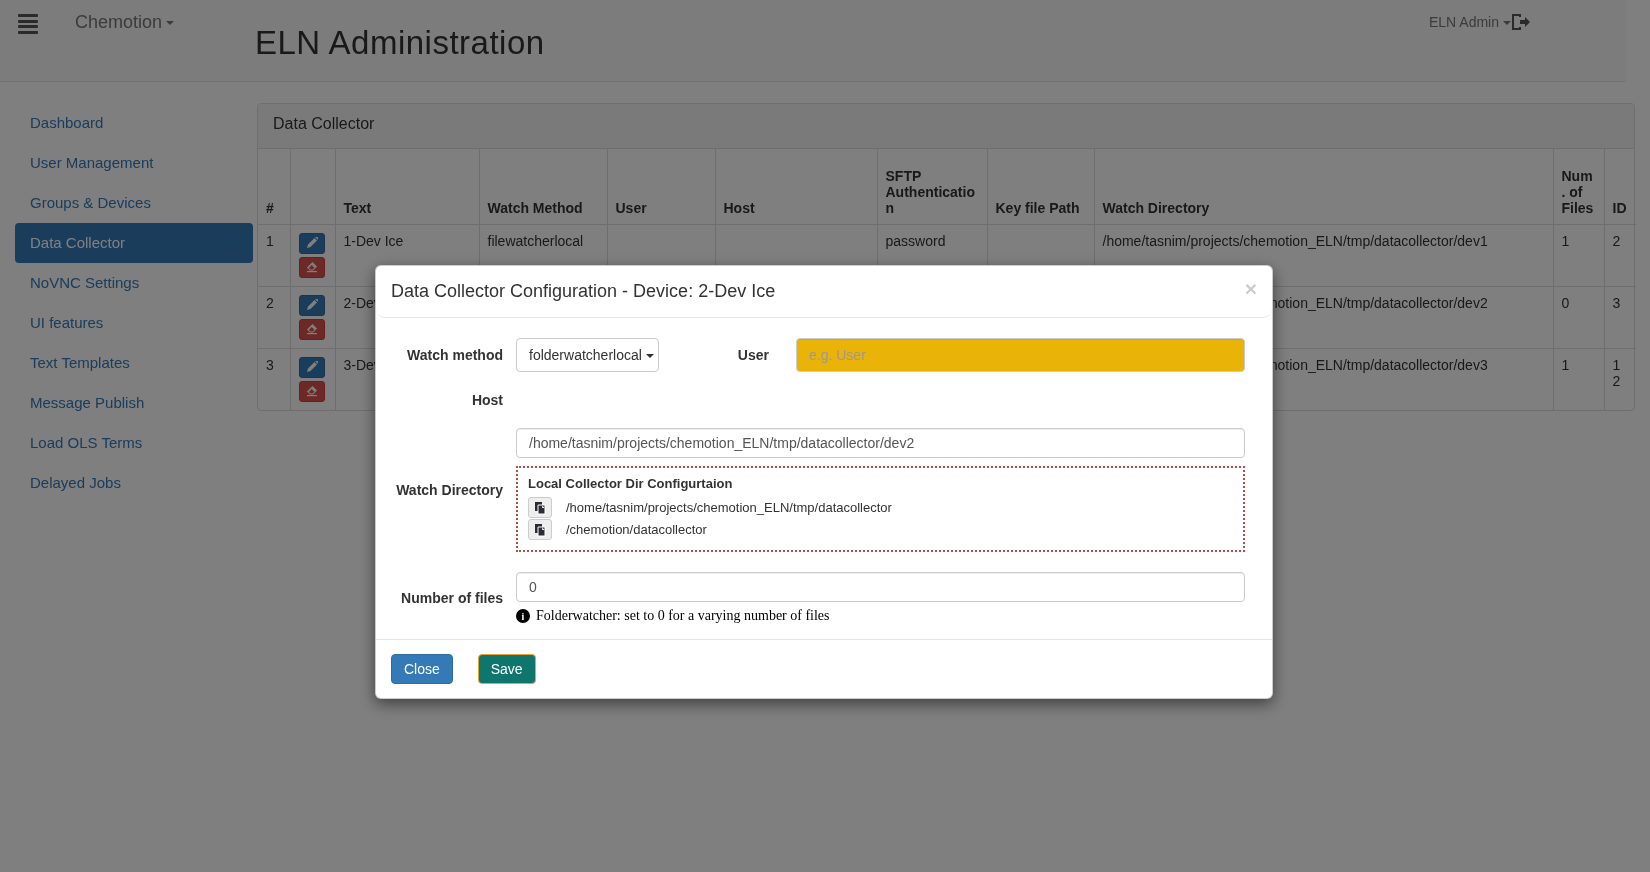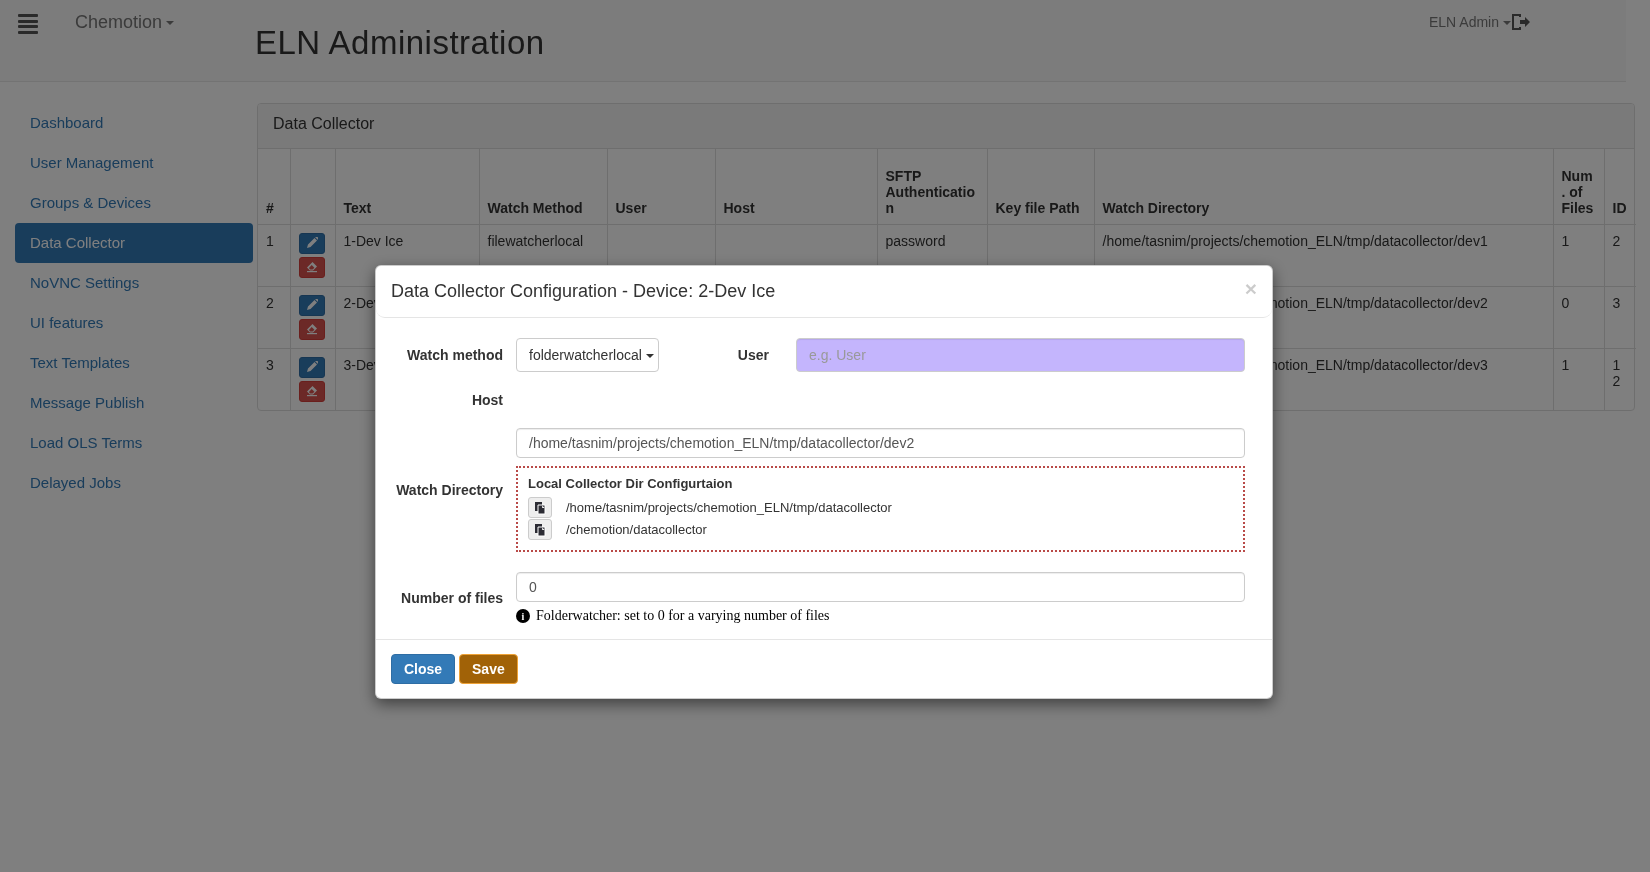--- a/index.html
+++ b/index.html
@@ -46,34 +46,34 @@
   .modal-body { padding:20px 15px 15px 15px; }
   .form-row { display:flex; align-items:center; margin-bottom:20px; padding-right:12px; }
   .ctl-label { width:112px; min-width:112px; text-align:right; font-weight:bold; margin-right:13px; color:#333; }
   .ctl-label.user { width:110px; min-width:110px; margin-left:0; margin-right:27px; }
   .ctl-label.keyfile { width:158px; min-width:158px; margin-right:27px; }
   .dd-btn { height:34px; background:#fff; border:1px solid #ccc; border-radius:4px; padding:6px 12px; font-size:14px; color:#333; cursor:pointer; white-space:nowrap; font-family:"Liberation Sans",sans-serif; }
   .dd-btn .caret { border-top-color:#333; }
   .dd-watch { width:143px; }
   .dd-pass  { width:95px; }
   .txt { flex:1; height:34px; border:1px solid #ccc; border-radius:4px; padding:6px 12px; font-size:14px; color:#555; font-family:"Liberation Sans",sans-serif; box-shadow:inset 0 1px 1px rgba(0,0,0,0.075); }
-  .txt:disabled { background:#c4b5fd; cursor:not-allowed; }
+  .txt:disabled { background:#eab308; cursor:not-allowed; }
   .txt::placeholder { color:#999; opacity:1; }
   .col-grow { flex:1; display:flex; flex-direction:column; }
   .dashed-box { margin-top:8px; border:2px dotted #b94a48; padding:8px 10px 10px 10px; }
   .dashed-title { font-size:13px; font-weight:bold; color:#333; margin-bottom:6px; }
   .copy-row { display:flex; align-items:center; margin-top:1px; }
   .copy-btn { width:24px; height:21px; background:#eee; border:1px solid #ccc; border-radius:3px; display:flex; align-items:center; justify-content:center; cursor:pointer; margin-right:14px; }
   .copy-path { font-size:13px; color:#333; }
   .help-line { margin-top:6px; font-family:"Liberation Serif", serif; font-size:14px; color:#000; display:flex; align-items:center; }
   .info-dot { display:inline-flex; width:14px; height:14px; border-radius:50%; background:#000; color:#fff; font-size:10px; font-weight:bold; align-items:center; justify-content:center; margin-right:6px; font-family:"Liberation Serif",serif; }
   .modal-footer { border-top:1px solid #e5e5e5; padding:14px 15px; }
   .btn { display:inline-block; border:1px solid; border-radius:4px; padding:6px 12px; font-size:14px; color:#fff; cursor:pointer; font-family:"Liberation Sans",sans-serif; }
-  .btn-close { background:#337ab7; border-color:#2e6da4;font-weight:bold; }
-  .btn-save { background:#a16207; border-color:#eea236; margin-left:0;font-weight:bold; }
+  .btn-close { background:#337ab7; border-color:#2e6da4; }
+  .btn-save { background:#0f766e; border-color:#eea236; margin-left:21px; }
 </style>
 </head>
 <body>
 
 <div class="navbar">
   <div class="nav-burger">
       <span></span>
       <span></span>
       <span></span>
       <span></span>

